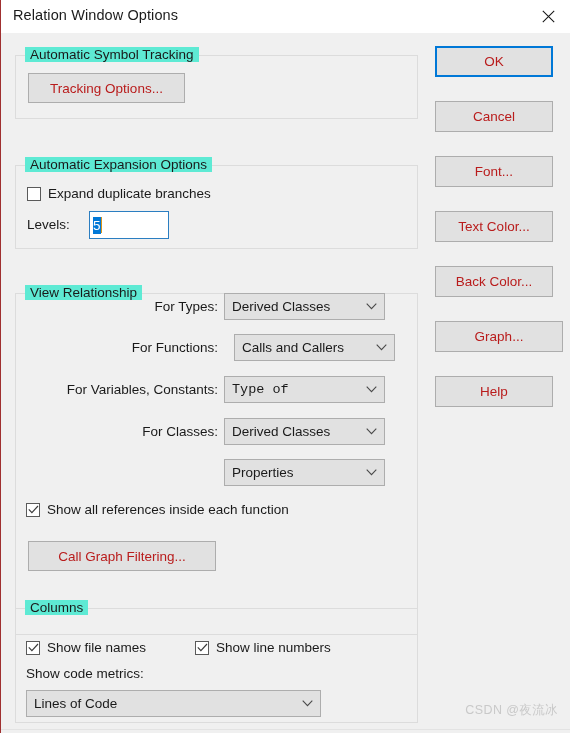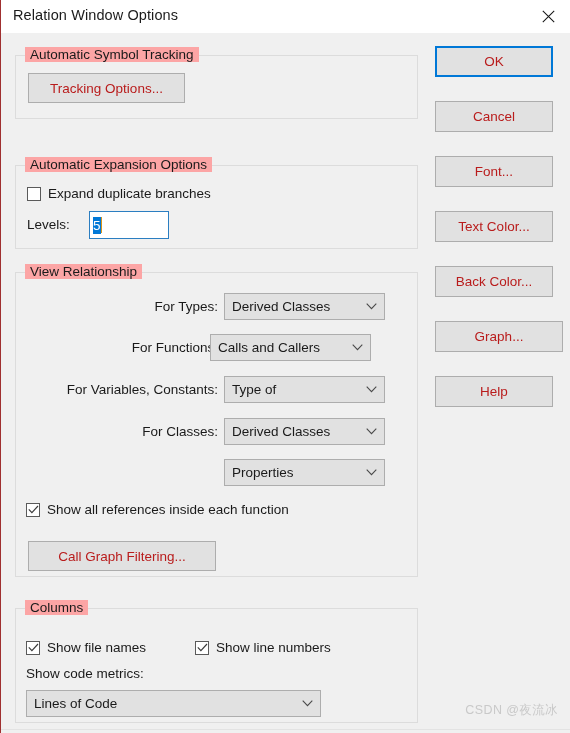--- a/index.html
+++ b/index.html
@@ -60,21 +60,21 @@
   
   .group {
     position: absolute;
     border: 1px solid #dcdcdc;
     box-sizing: border-box;
   }
   .group-label {
     position: absolute;
     top: -9px;
     left: 9px;
-    background: #fca5a5;
+    background: #5eead4;
     padding: 0 5px;
     font-size: 13.5px;
     color: #1a1a1a;
     white-space: nowrap;
   }
 
   
   .btn {
     position: absolute;
     box-sizing: border-box;
@@ -226,46 +226,46 @@
     <span class="cblabel">Expand duplicate branches</span>
   </div>
 
   <div class="lbl" style="left:26px; top:217px;">Levels:</div>
 
   <div class="textfield" style="left:88px; top:211px; width:80px; height:28px;">
     <span class="val">5</span>
     <span class="caret"></span>
   </div>
 
-  <div class="group" style="left:14px; top:272px; width:403px; height:305px;">
+  <div class="group" style="left:14px; top:293px; width:403px; height:342px;">
     <span class="group-label">View Relationship</span>
   </div>
 
   <div class="lbl right" style="left:30px; top:299px; width:187px;">For Types:</div>
   <div class="combo" style="left:223px; top:293px; width:161px; height:27px;">
     <span class="combo-text">Derived Classes</span>
     <span class="chev">
       <svg width="11" height="7" viewBox="0 0 11 7">
           <path d="M0.7 0.7 L5.5 5.6 L10.3 0.7" stroke="#4a4a4a" stroke-width="1.1" fill="none"></path>
         </svg>
     </span>
   </div>
 
   <div class="lbl right" style="left:30px; top:340px; width:187px;">For Functions:</div>
-  <div class="combo" style="left:209px; top:334px; width:161px; height:27px;">
+  <div class="combo" style="left:233px; top:334px; width:161px; height:27px;">
     <span class="combo-text">Calls and Callers</span>
     <span class="chev">
       <svg width="11" height="7" viewBox="0 0 11 7">
           <path d="M0.7 0.7 L5.5 5.6 L10.3 0.7" stroke="#4a4a4a" stroke-width="1.1" fill="none"></path>
         </svg>
     </span>
   </div>
 
   <div class="lbl right" style="left:30px; top:382px; width:187px;">For Variables, Constants:</div>
-  <div class="combo" style="left:223px; top:376px; width:161px; height:27px;">
+  <div class="combo" style="left:223px; top:376px; width:161px; height:27px;font-family:Liberation Mono, monospace;">
     <span class="combo-text">Type of</span>
     <span class="chev">
       <svg width="11" height="7" viewBox="0 0 11 7">
           <path d="M0.7 0.7 L5.5 5.6 L10.3 0.7" stroke="#4a4a4a" stroke-width="1.1" fill="none"></path>
         </svg>
     </span>
   </div>
 
   <div class="lbl right" style="left:30px; top:424px; width:187px;">For Classes:</div>
   <div class="combo" style="left:223px; top:418px; width:161px; height:27px;">

